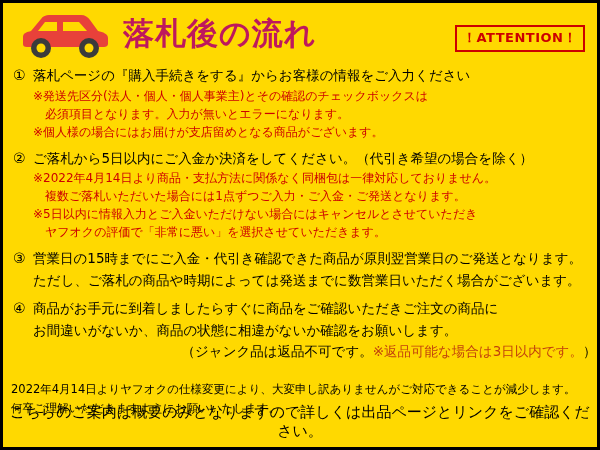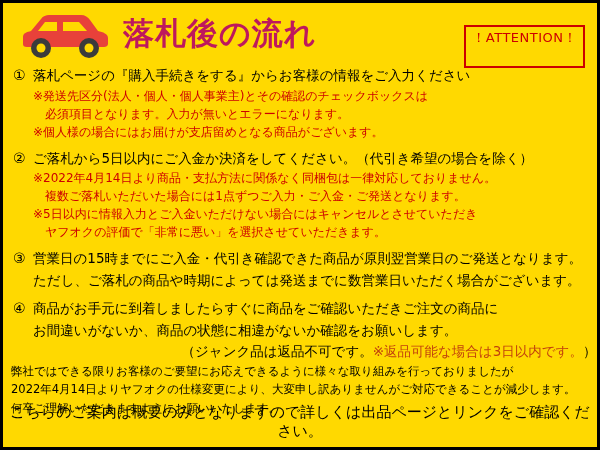--- a/index.html
+++ b/index.html
@@ -44,22 +44,22 @@
     margin-left: 6px;
     white-space: nowrap;
   }
   .attention {
     position: absolute;
     right: 12px;
     top: 22px;
     border: 2px solid #cc0000;
     color: #cc0000;
     font-size: 13px;
-    font-weight: normal;
-    padding: 2px 6px 19px 6px;
+    font-weight: bold;
+    padding: 2px 6px 3px 6px;
     letter-spacing: 0.5px;
     white-space: nowrap;
     background: #ffd900;
   }
   .body-block {
     position: absolute;
     top: 62px;
     left: 0;
     right: 0;
     bottom: 0;
@@ -176,20 +176,19 @@
         <span class="num">④</span>
         <span class="txt">商品がお手元に到着しましたらすぐに商品をご確認いただきご注文の商品に</span>
       </div>
       <div class="cont">お間違いがないか、商品の状態に相違がないか確認をお願いします。</div>
       <div class="cont"><span>　　　　　　　　　　　（ジャンク品は返品不可です。</span><span class="red">※返品可能な場合は3日以内です。</span><span>）</span></div>
     </div>
 
   </div>
 
   <div class="footer">
-    <div>弊社ではできる限りお客様のご要望にお応えできるように様々な取り組みを行っておりましたが</div>
     <div>2022年4月14日よりヤフオクの仕様変更により、大変申し訳ありませんがご対応できることが減少します。</div>
     <div>何卒ご理解いただきますようにお願いいたします。</div>
   </div>
 
   <div class="footer-note">こちらのご案内は概要のみとなりますので詳しくは出品ページとリンクをご確認ください。</div>
 
 </div>
 
 </body></html>

